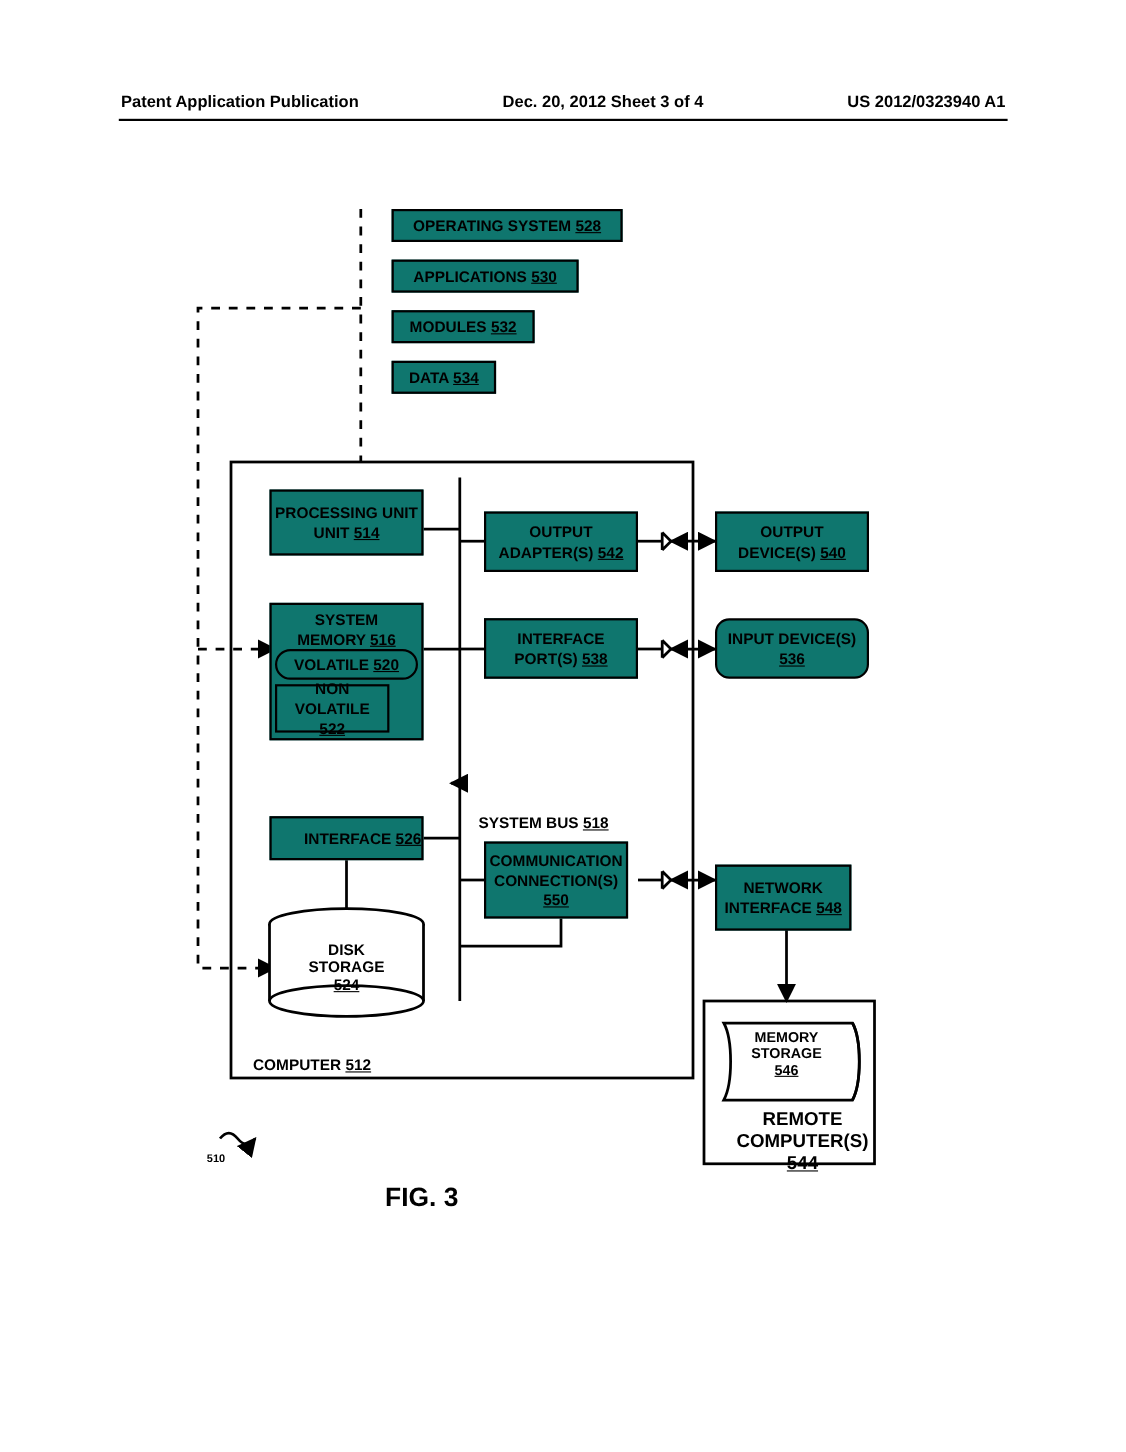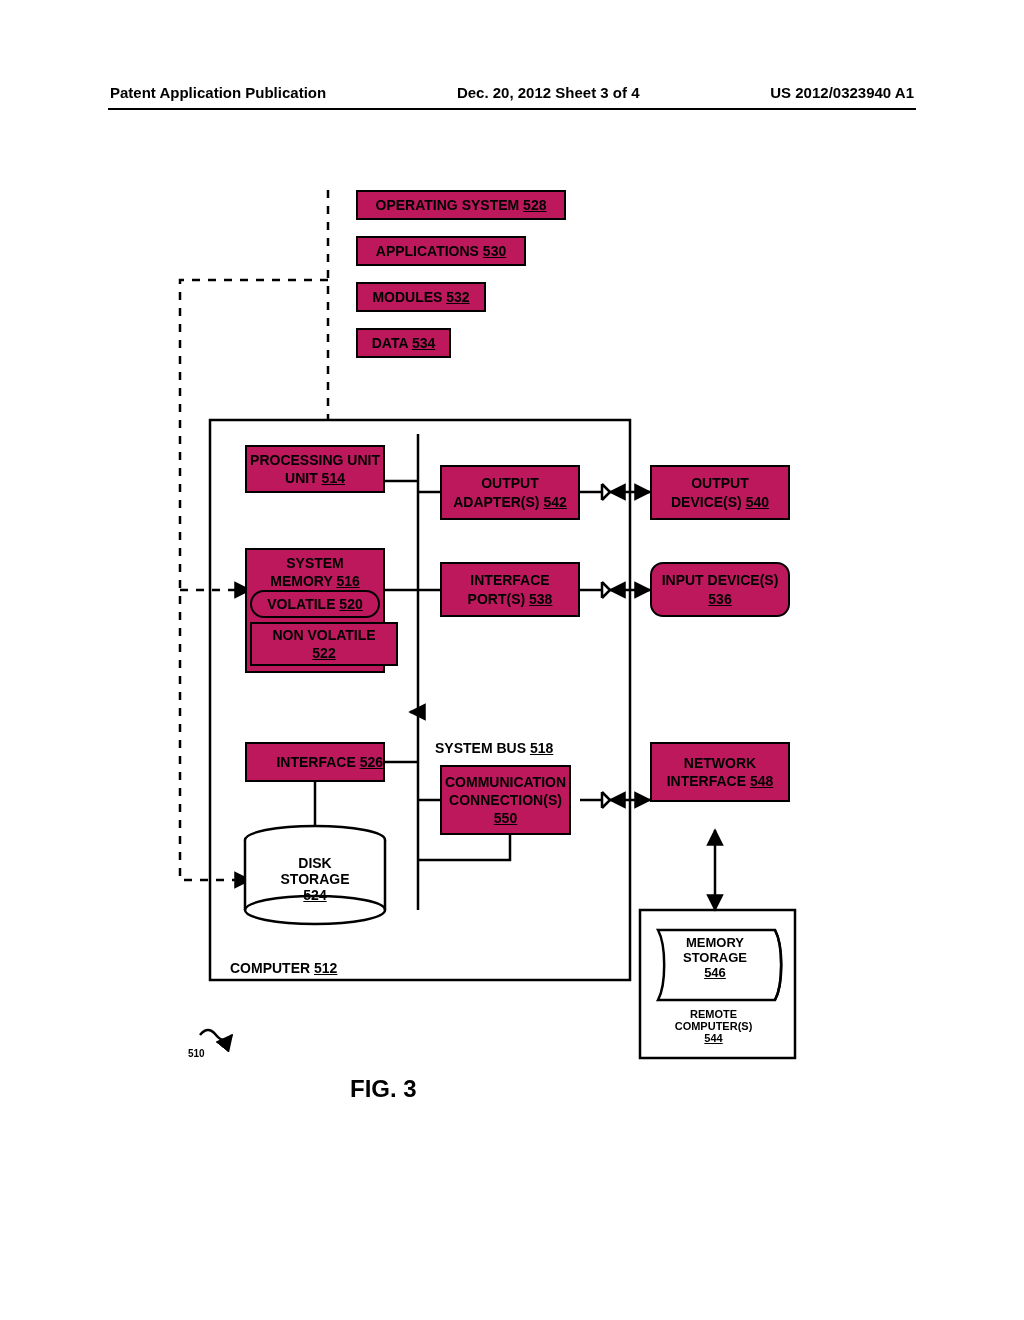--- a/index.html
+++ b/index.html
@@ -30,21 +30,21 @@
   .canvas {
     position: absolute;
     top: 190px;
     left: 150px;
     width: 700px;
     height: 910px;
   }
   .box {
     position: absolute;
     border: 2.5px solid #000;
-    background: #be185d;
+    background: #0f766e;
     text-align: center;
     display: flex;
     flex-direction: column;
     align-items: center;
     justify-content: center;
     font-weight: bold;
     font-size: 14px;
     line-height: 1.3;
   }
   .box .ref { text-decoration: underline; }
@@ -153,21 +153,21 @@
   <div class="box" style="left:206px; top:46px; width:170px; height:30px;text-align:right;">
     <span><span>APPLICATIONS</span> <span class="ref">530</span></span>
   </div>
   <div class="box" style="left:206px; top:92px; width:130px; height:30px;">
     <span><span>MODULES</span> <span class="ref">532</span></span>
   </div>
   <div class="box" style="left:206px; top:138px; width:95px; height:30px;">
     <span><span>DATA</span> <span class="ref">534</span></span>
   </div>
 
-  <div class="box" style="left:95px; top:255px; width:140px; height:48px;">
+  <div class="box" style="left:95px; top:255px; width:140px; height:60px;">
     <span>PROCESSING UNIT</span>
     <span>UNIT <span class="ref">514</span></span>
   </div>
 
   <style></style>
 
   <div class="box" style="left:290px; top:275px; width:140px; height:55px;">
     <span>OUTPUT</span>
     <span>ADAPTER(S) <span class="ref">542</span></span>
   </div>
@@ -177,21 +177,21 @@
     <span>DEVICE(S) <span class="ref">540</span></span>
   </div>
 
   <div class="box" style="left:95px; top:358px; width:140px; height:125px; justify-content:flex-start; padding-top:4px;">
     <span>SYSTEM</span>
     <span>MEMORY <span class="ref">516</span></span>
   </div>
   <div class="box" style="left:100px; top:400px; width:130px; height:28px; border-width:2px;border-radius:14px;">
     <span><span>VOLATILE</span> <span class="ref">520</span></span>
   </div>
-  <div class="box" style="left:100px; top:432px; width:148px; height:44px; border-width:2px;">
+  <div class="box" style="left:100px; top:432px; width:104px; height:44px; border-width:2px;">
     <span>NON VOLATILE</span>
     <span class="ref">522</span>
   </div>
 
   <div class="box" style="left:290px; top:372px; width:140px; height:55px;">
     <span>INTERFACE</span>
     <span>PORT(S) <span class="ref">538</span></span>
   </div>
 
   <div class="box" style="left:500px; top:372px; width:140px; height:55px;border-radius:13px;">
@@ -206,41 +206,41 @@
   <div class="box" style="left:95px; top:552px; width:140px; height:40px;align-items:flex-end;">
     <span><span>INTERFACE</span> <span class="ref">526</span></span>
   </div>
 
   <div class="box" style="left:290px; top:575px; width:131px; height:70px;justify-content:center;">
     <span>COMMUNICATION</span>
     <span>CONNECTION(S)</span>
     <span class="ref">550</span>
   </div>
 
-  <div class="box" style="left:500px; top:552px; width:140px; height:60px;">
+  <div class="box" style="left:500px; top:596px; width:124px; height:60px;">
     <span>NETWORK</span>
     <span>INTERFACE <span class="ref">548</span></span>
   </div>
 
   <div class="label-text" style="left:115px; top:665px; width:100px;">
     <span>DISK STORAGE</span><br>
     <span class="ref">524</span>
   </div>
 
   <div class="label-text" style="left:80px; top:770px;text-align:center;">
     <span>COMPUTER</span> <span class="ref">512</span>
   </div>
 
   <div class="label-text" style="left:515px; top:745px; width:100px; font-size:13px;">
     <span>MEMORY</span><br>
     <span>STORAGE</span><br>
     <span class="ref">546</span>
   </div>
 
-  <div class="label-text" style="left:496px; top:818px; width:135px; font-size:11px;">
+  <div class="label-text" style="left:512px; top:818px; width:135px; font-size:17px;">
     <span>REMOTE</span><br>
     <span>COMPUTER(S)</span><br>
     <span class="ref">544</span>
   </div>
 
   <div class="ref-510" style="left:38px; top:858px;">510</div>
 
   <div class="fig-caption" style="left:200px; top:885px;">FIG. 3</div>
 
 </div>

